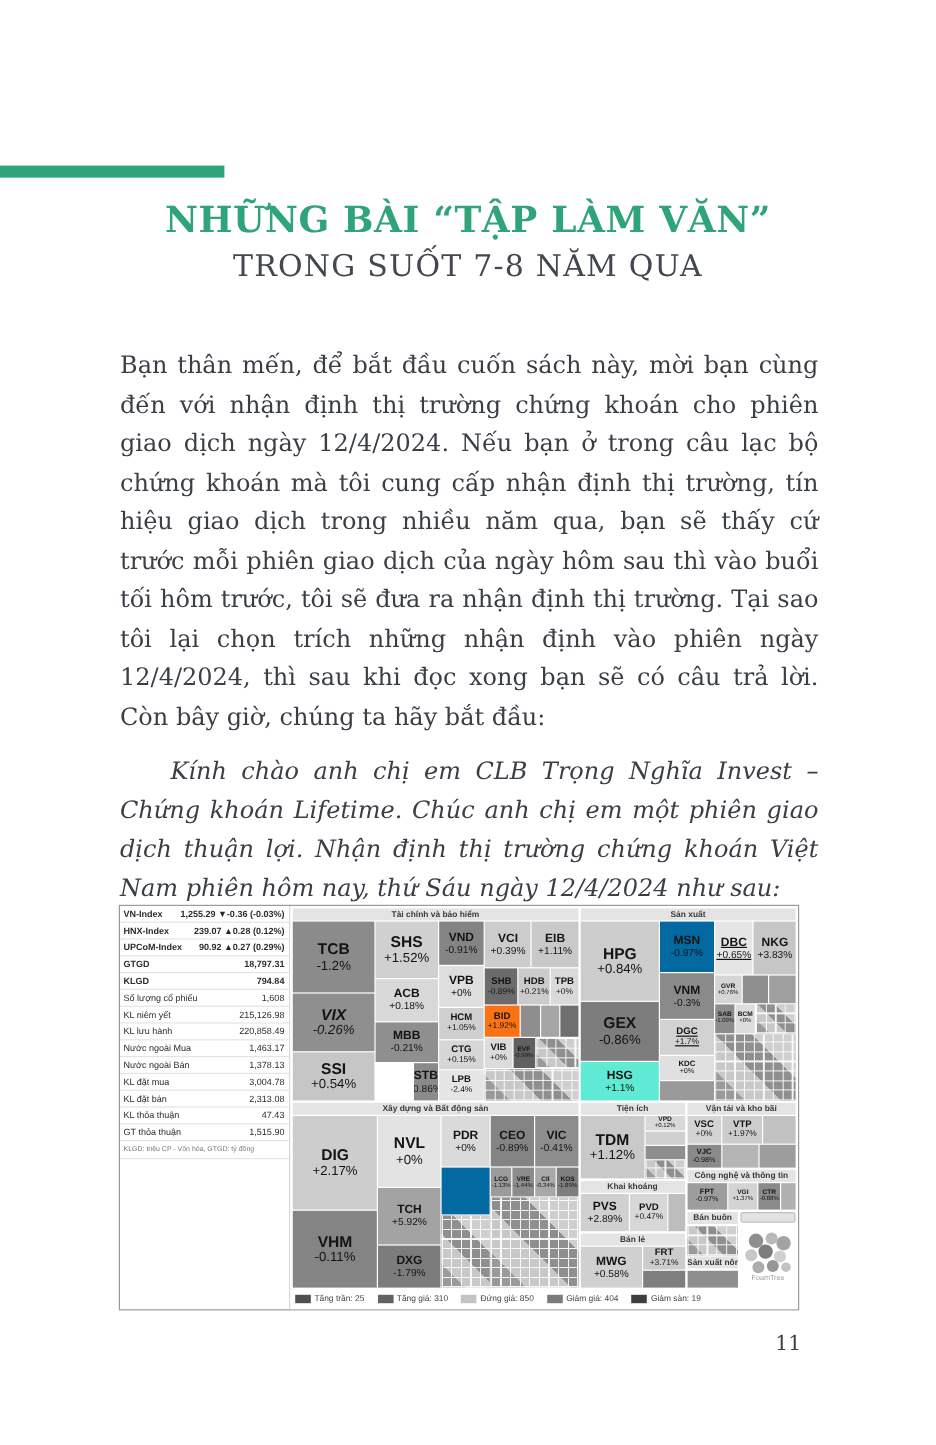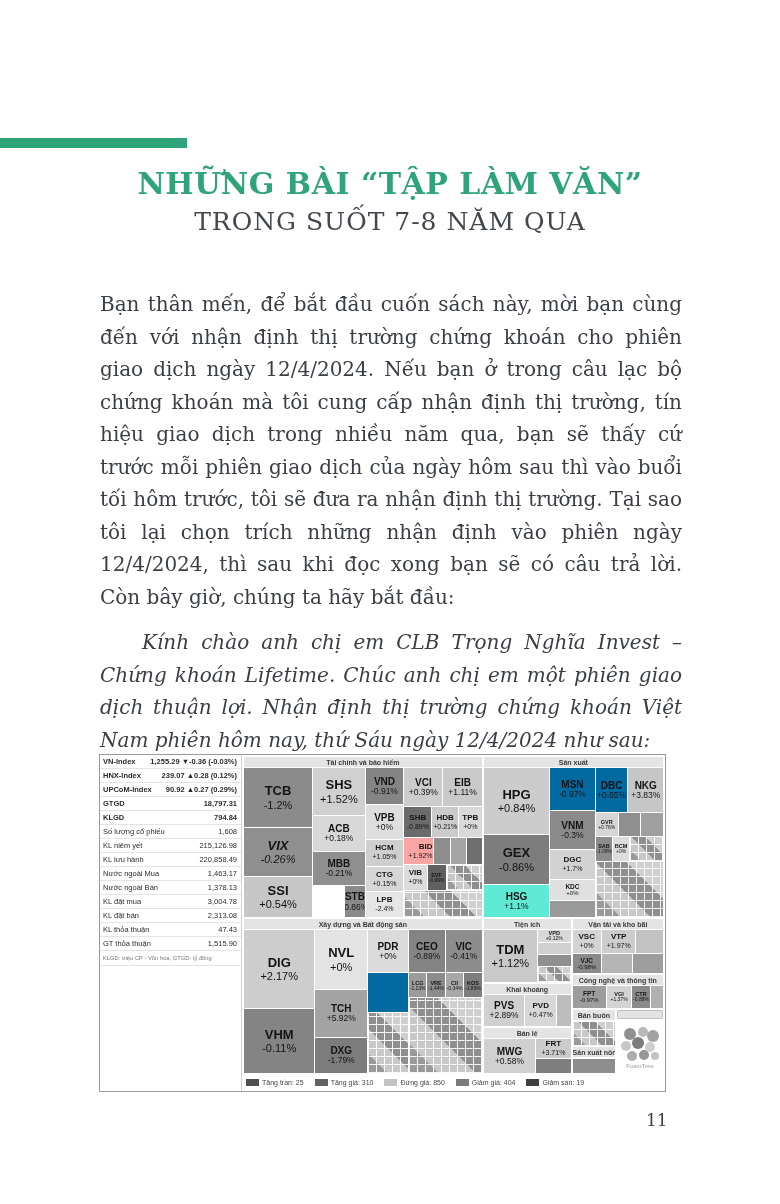--- a/index.html
+++ b/index.html
@@ -241,21 +241,21 @@
     <span class="tk">HDB</span>
     <span class="pc">+0.21%</span>
   </div>
 
   <div class="tile md" style="flex: 30 1 0%; background: rgb(217, 217, 217);">
     <span class="tk">TPB</span>
     <span class="pc">+0%</span>
   </div>
 </div>
               <div class="trow" style="flex:18">
-  <div class="tile md" style="flex: 38 1 0%; background: #fca5a5; align-items: flex-end;">
+  <div class="tile md" style="flex: 38 1 0%; background: #f97316;">
     <span class="tk">BID</span>
     <span class="pc">+1.92%</span>
   </div>
 
   <div class="tile xs" style="flex: 22 1 0%; background: rgb(142, 142, 142);">
     <span class="tk"></span>
     <span class="pc"></span>
   </div>
 
   <div class="tile xs" style="flex: 20 1 0%; background: rgb(165, 165, 165);">
@@ -310,38 +310,38 @@
   <div class="tile lg" style="flex: 29 1 0%; background: #0369a1;">
     <span class="tk">MSN</span>
     <span class="pc">-0.97%</span>
   </div>
 
   <div class="tile lg" style="flex: 26 1 0%; background: rgb(138, 138, 138);">
     <span class="tk">VNM</span>
     <span class="pc">-0.3%</span>
   </div>
 
-  <div class="tile md" style="flex: 20 1 0%; background: rgb(210, 210, 210);">
+  <div class="tile md" style="flex: 20 1 0%; background: rgb(210, 210, 210); text-decoration: underline;">
     <span class="tk">DGC</span>
     <span class="pc">+1.7%</span>
   </div>
 
   <div class="tile sm" style="flex: 14 1 0%; background: rgb(224, 224, 224);">
     <span class="tk">KDC</span>
     <span class="pc">+0%</span>
   </div>
 
   <div class="tile xs" style="flex: 11 1 0%; background: rgb(154, 154, 154);">
     <span class="tk"></span>
     <span class="pc"></span>
   </div>
 </div>
             <div class="tcol" style="flex:38">
               <div class="trow" style="flex:30">
-  <div class="tile lg" style="flex: 48 1 0%; background: #0369a1;">
+  <div class="tile lg" style="flex: 48 1 0%; background: #e5e5e5; text-decoration: underline;">
     <span class="tk">DBC</span>
     <span class="pc">+0.65%</span>
   </div>
 
   <div class="tile lg" style="flex: 52 1 0%; background: rgb(198, 198, 198);">
     <span class="tk">NKG</span>
     <span class="pc">+3.83%</span>
   </div>
 </div>
               <div class="trow" style="flex:16">

